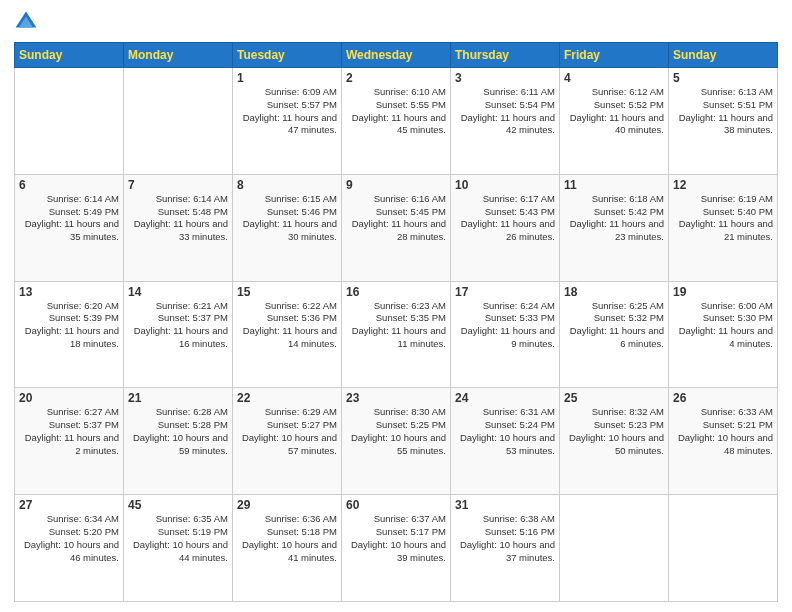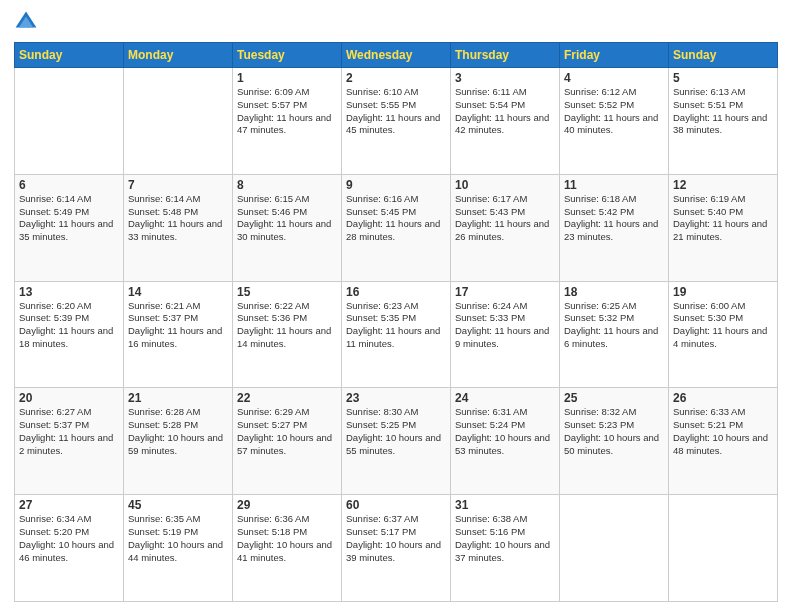--- a/index.html
+++ b/index.html
@@ -83,20 +83,21 @@
       font-size: 12px;
       font-weight: bold;
       color: #333;
       display: block;
       margin-bottom: 1px;
     }
     .cell-info {
       font-size: 9.5px;
       line-height: 1.35;
       color: #333;
+      text-align: right;
     }
     .empty-cell {
       background: #fff !important;
     }
   </style>
 </head>
 <body>
 
 <div class="page">
   <div class="header">

